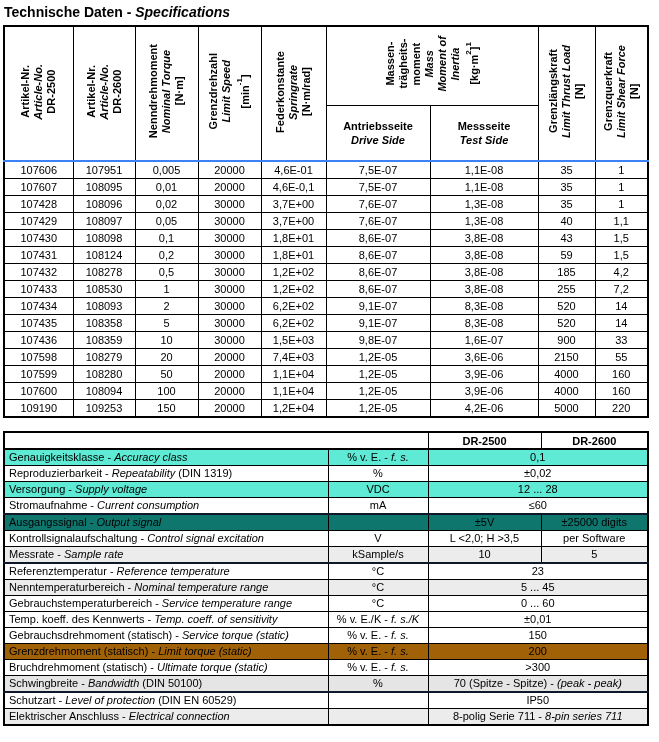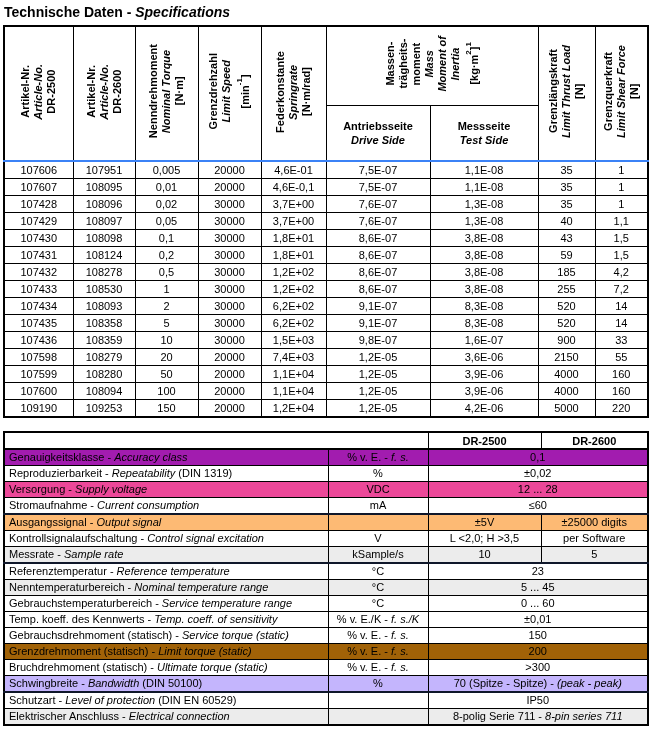--- a/index.html
+++ b/index.html
@@ -318,41 +318,41 @@
         <col style="width:107px">
     </colgroup>
     <thead>
       <tr>
         <th colspan="2"></th>
         <th>DR-2500</th>
         <th>DR-2600</th>
       </tr>
     </thead>
     <tbody id="param-body">
-        <tr style="background: #a21caf;">
+        <tr style="background: #5eead4;">
           <td class="lab">Genauigkeitsklasse - <i>Accuracy class</i></td>
           <td class="unit">% v. E. - <i>f. s.</i></td>
           <td class="val" colspan="2">0,1</td>
         </tr>
         <tr>
           <td class="lab">Reproduzierbarkeit - <i>Repeatability</i> (DIN 1319)</td>
           <td class="unit">%</td>
           <td class="val" colspan="2">±0,02</td>
         </tr>
-        <tr style="background: #ec4899; border-radius: 6px;">
+        <tr style="background: #5eead4; border-radius: 6px;">
           <td class="lab">Versorgung - <i>Supply voltage</i></td>
           <td class="unit">VDC</td>
           <td class="val" colspan="2">12 ... 28</td>
         </tr>
         <tr class="thick">
           <td class="lab">Stromaufnahme - <i>Current consumption</i></td>
           <td class="unit">mA</td>
           <td class="val" colspan="2">≤60</td>
         </tr>
-        <tr style="background: #fdba74;">
+        <tr style="background: #0f766e;">
           <td class="lab">Ausgangssignal - <i>Output signal</i></td>
           <td class="unit"></td>
           <td class="val">±5V</td>
           <td class="val">±25000 digits</td>
         </tr>
         <tr>
           <td class="lab">Kontrollsignalaufschaltung - <i>Control signal excitation</i></td>
           <td class="unit">V</td>
           <td class="val">L &lt;2,0; H &gt;3,5</td>
           <td class="val">per Software</td>
@@ -391,21 +391,21 @@
         <tr style="background: #a16207;">
           <td class="lab">Grenzdrehmoment (statisch) - <i>Limit torque (static)</i></td>
           <td class="unit">% v. E. - <i>f. s.</i></td>
           <td class="val" colspan="2">200</td>
         </tr>
         <tr>
           <td class="lab">Bruchdrehmoment (statisch) - <i>Ultimate torque (static)</i></td>
           <td class="unit">% v. E. - <i>f. s.</i></td>
           <td class="val" colspan="2">&gt;300</td>
         </tr>
-        <tr class="thick" style="background: #c4b5fd;">
+        <tr class="thick" style="background: #e5e5e5;">
           <td class="lab">Schwingbreite - <i>Bandwidth</i> (DIN 50100)</td>
           <td class="unit">%</td>
           <td class="val" colspan="2">70 (Spitze - Spitze) - <i>(peak - peak)</i></td>
         </tr>
         <tr>
           <td class="lab">Schutzart - <i>Level of protection</i> (DIN EN 60529)</td>
           <td class="unit"></td>
           <td class="val" colspan="2">IP50</td>
         </tr>
         <tr style="background: rgb(236, 236, 236);">

